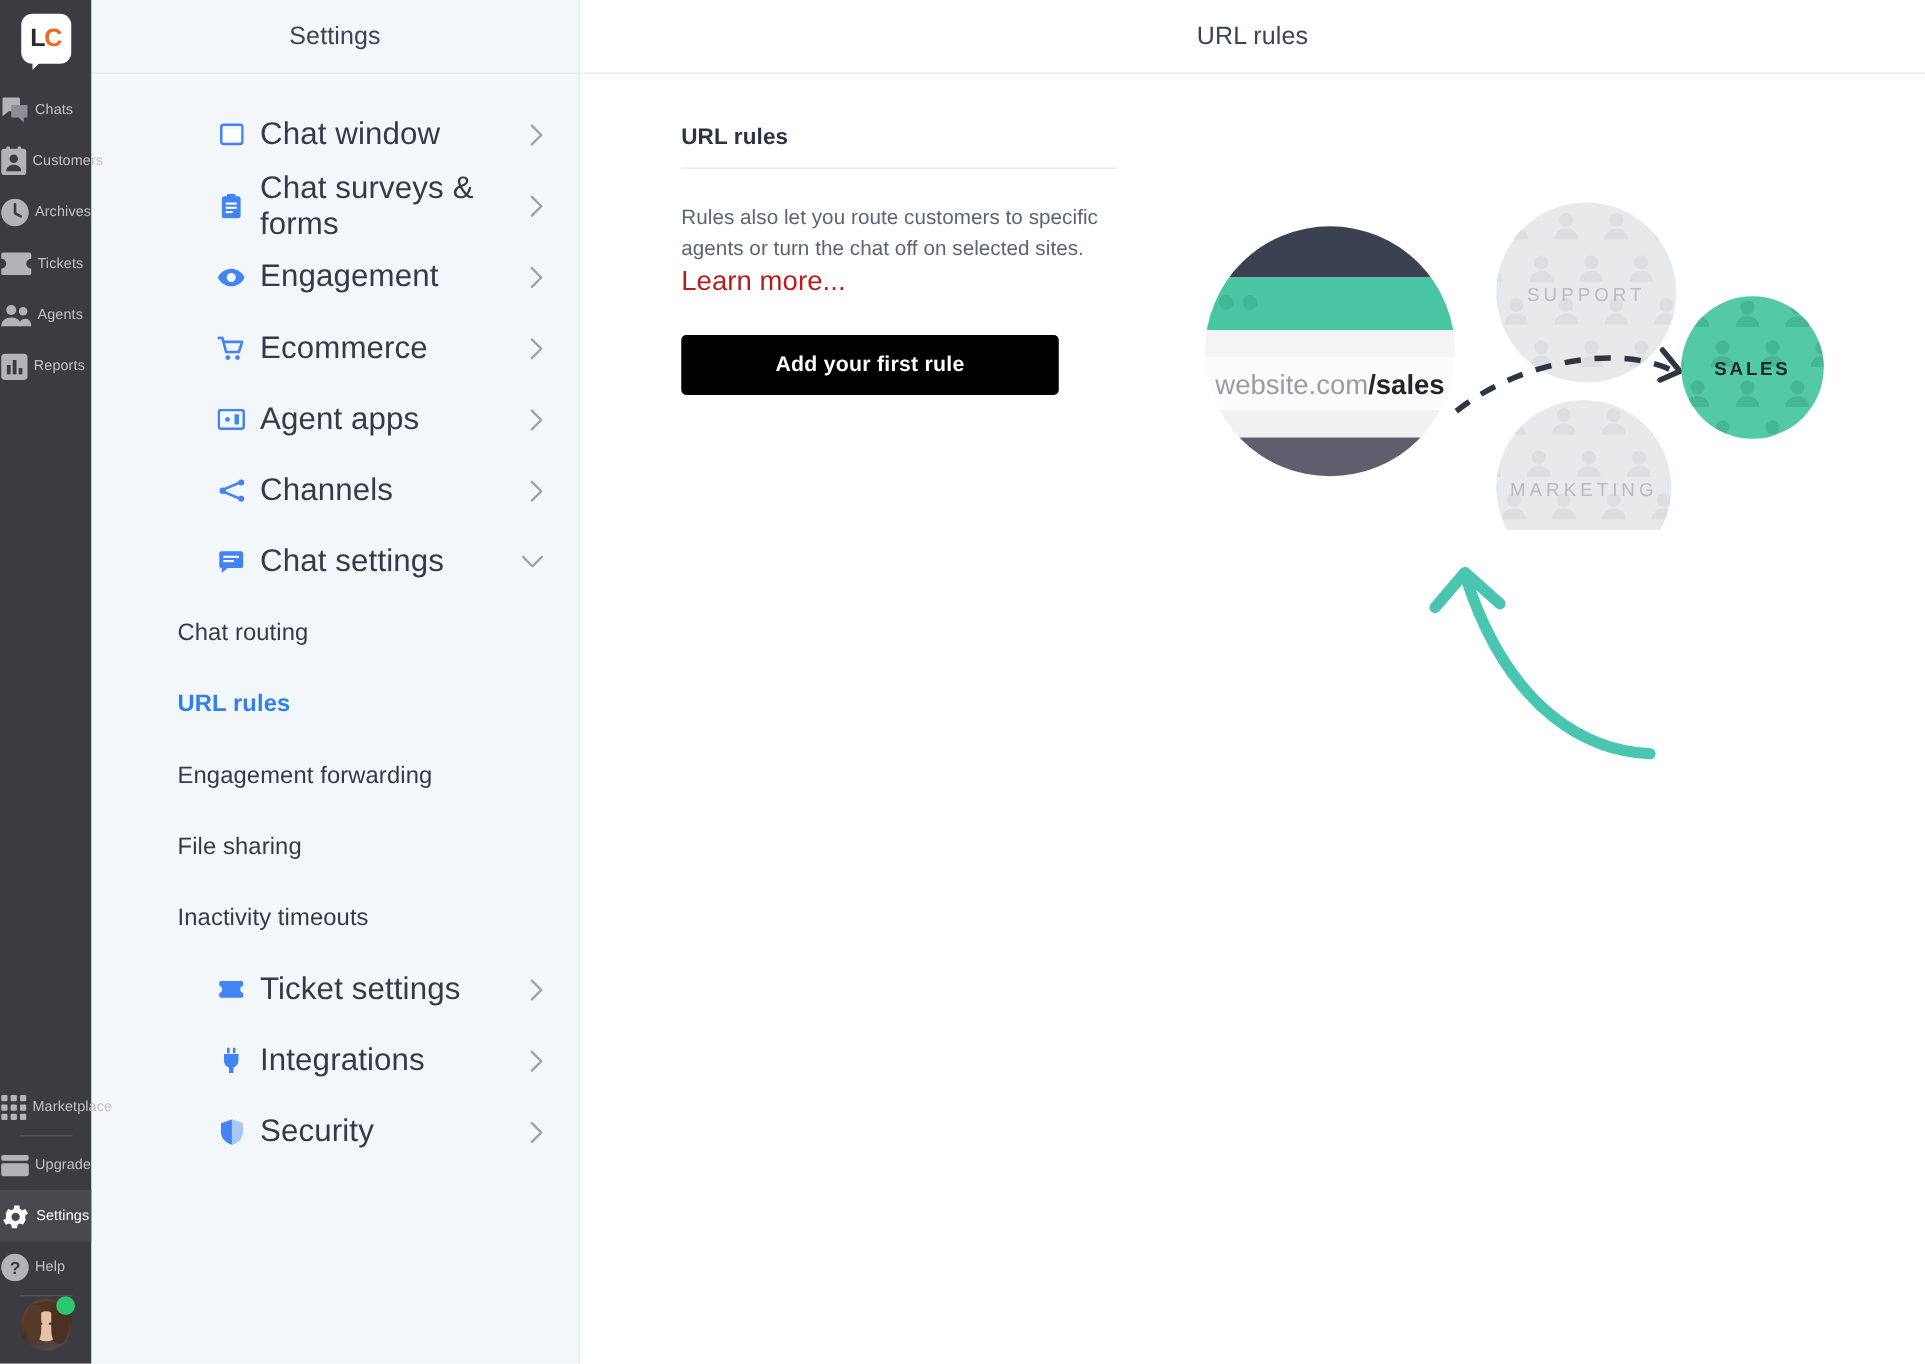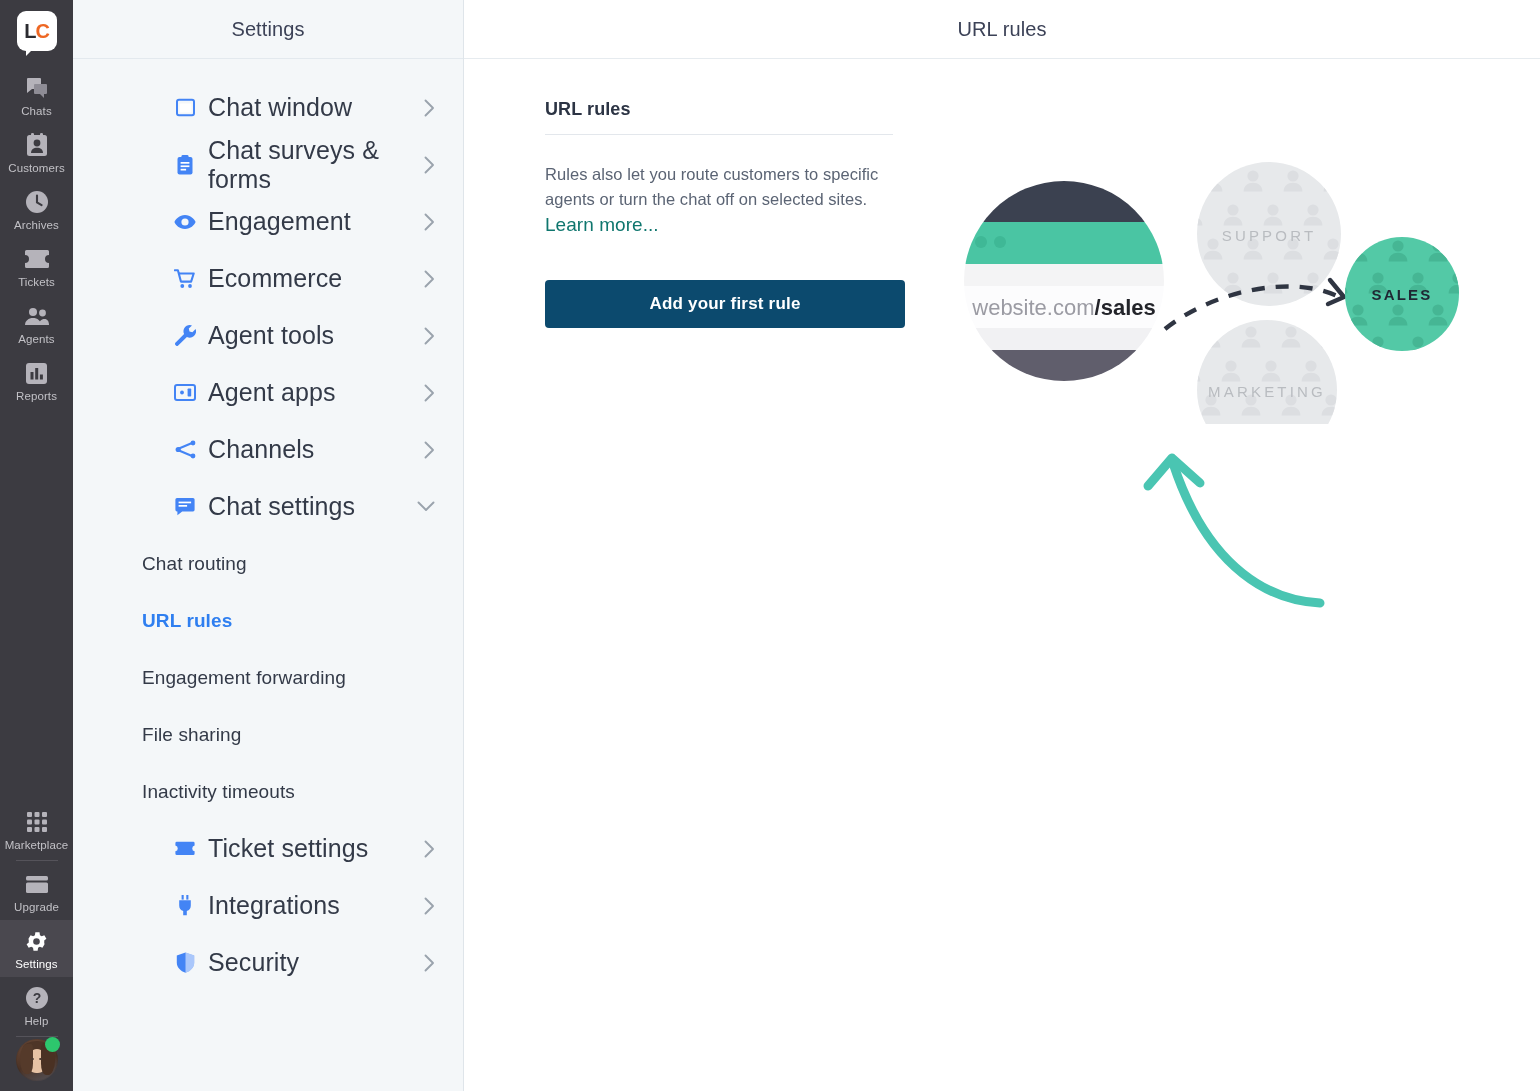--- a/index.html
+++ b/index.html
@@ -42,21 +42,21 @@
     position: absolute;
     bottom: -5px; left: 9px;
     width: 0; height: 0;
     border-left: 7px solid #ffffff;
     border-bottom: 7px solid transparent;
   }
   .rail-item {
     width: 73px;
     padding: 8px 0 7px 0;
     display: flex;
-    flex-direction: column;
+    flex-direction: row;
     align-items: center;
     gap: 4px;
     cursor: pointer;
   }
   .rail-item.active { background: #4a484f; }
   .rail-item .ico { height: 26px; display:flex; align-items:center; justify-content:center; }
   .rail-item .lbl {
     font-size: 11.5px;
     color: #c2c1c6;
     letter-spacing: .1px;
@@ -202,30 +202,30 @@
   }
   .content-col p {
     margin-top: 20px;
     font-size: 16.5px;
     line-height: 25px;
     color: #5b6474;
     letter-spacing: .05px;
   }
   .content-col p.second { margin-top: 27px; }
   .learn-link {
-    color: #0f766e;
+    color: #b91c1c;
     text-decoration: none;
-    font-size: 19px;
+    font-size: 22px;
   }
   .cta {
-    margin-top: 42px;
-    width: 360px; height: 48px;
+    margin-top: 28px;
+    width: 302px; height: 48px;
     border: none;
     border-radius: 4px;
-    background: #0c4a6e;
+    background: #000000;
     color: #ffffff;
     font-size: 17px;
     font-weight: bold;
     font-family: "Liberation Sans", sans-serif;
     letter-spacing: .2px;
     cursor: pointer;
   }
   .arrow-svg {
     position: absolute;
     left: 660px; top: 392px;
@@ -447,33 +447,20 @@
             </svg>
         </span>
         <span class="mi-label">Ecommerce</span>
         <span class="chev">
           <svg width="11" height="18" viewBox="0 0 11 18">
               <path d="M1.5 1.5L9 9l-7.5 7.5" fill="none" stroke="#9aa3ad" stroke-width="1.9" stroke-linecap="round" stroke-linejoin="round"></path>
             </svg>
         </span>
       </div>
 
-      <div class="menu-row">
-        <span class="mi-icon">
-          <svg width="21" height="21" viewBox="0 0 21 21">
-              <path fill="#4384f5" d="M14.7 0a6.3 6.3 0 00-5.6 9.1L.9 17.3a2 2 0 102.8 2.8l8.2-8.2A6.3 6.3 0 0020.6 4l-3.2 3.2-2.9-.7-.7-2.9L17 0.4A6.3 6.3 0 0014.7 0z"></path>
-            </svg>
-        </span>
-        <span class="mi-label">Agent tools</span>
-        <span class="chev">
-          <svg width="11" height="18" viewBox="0 0 11 18">
-              <path d="M1.5 1.5L9 9l-7.5 7.5" fill="none" stroke="#9aa3ad" stroke-width="1.9" stroke-linecap="round" stroke-linejoin="round"></path>
-            </svg>
-        </span>
-      </div>
 
       <div class="menu-row">
         <span class="mi-icon">
           <svg width="22" height="17" viewBox="0 0 22 17">
               <rect x="1" y="1" width="20" height="15" rx="2" fill="none" stroke="#4384f5" stroke-width="2"></rect>
               <rect x="13.6" y="4.4" width="3.6" height="8.2" rx="0.8" fill="#4384f5"></rect>
               <circle cx="8" cy="8.5" r="1.9" fill="#4384f5"></circle>
             </svg>
         </span>
         <span class="mi-label">Agent apps</span>

